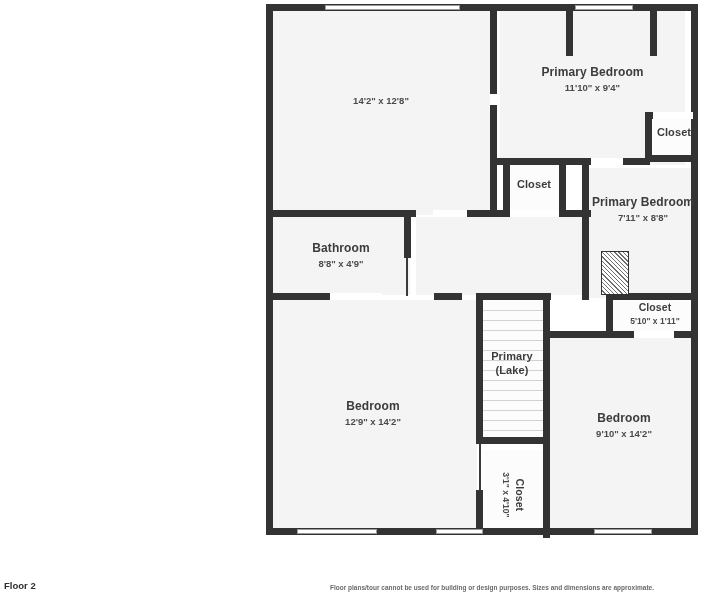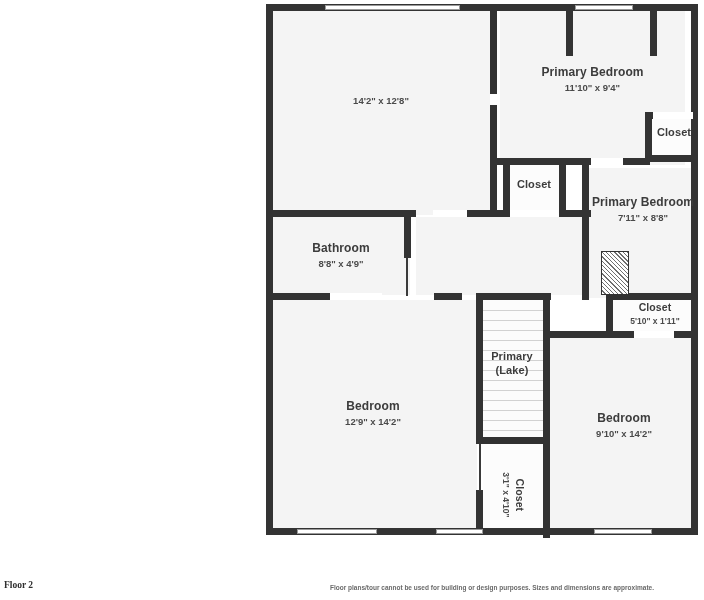--- a/index.html
+++ b/index.html
@@ -130,21 +130,20 @@
     font-weight: bold;
     color: #2e2e2e;
   }
   #floor-label {
     position: absolute;
     left: 4px;
     top: 28px;
     font-size: 9.5px;
     font-weight: bold;
     color: #2e2e2e;
-    font-family: Liberation Serif, serif;
   }
   #disclaimer {
     position: absolute;
     left: 330px;
     top: 32px;
     font-size: 6.5px;
     font-weight: bold;
     color: #6a6a6a;
     white-space: nowrap;
   }

